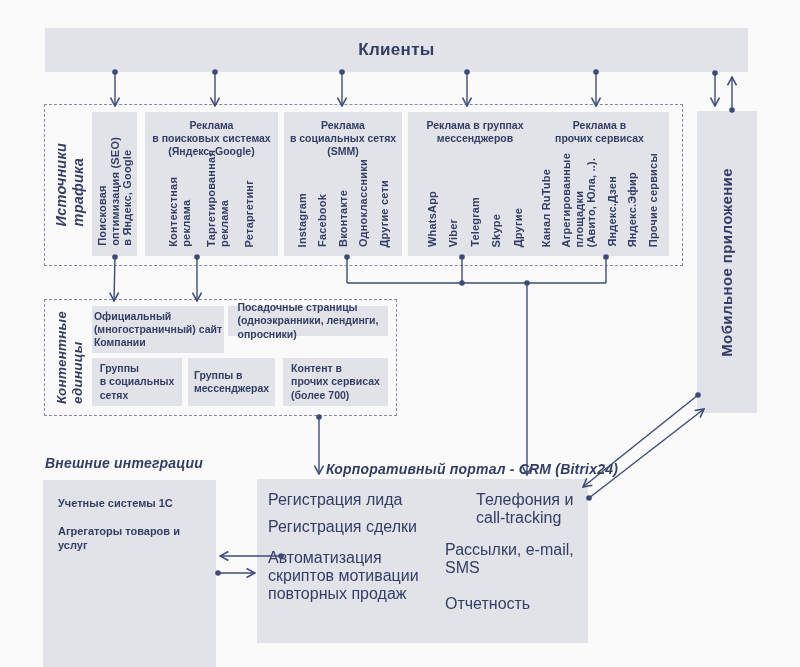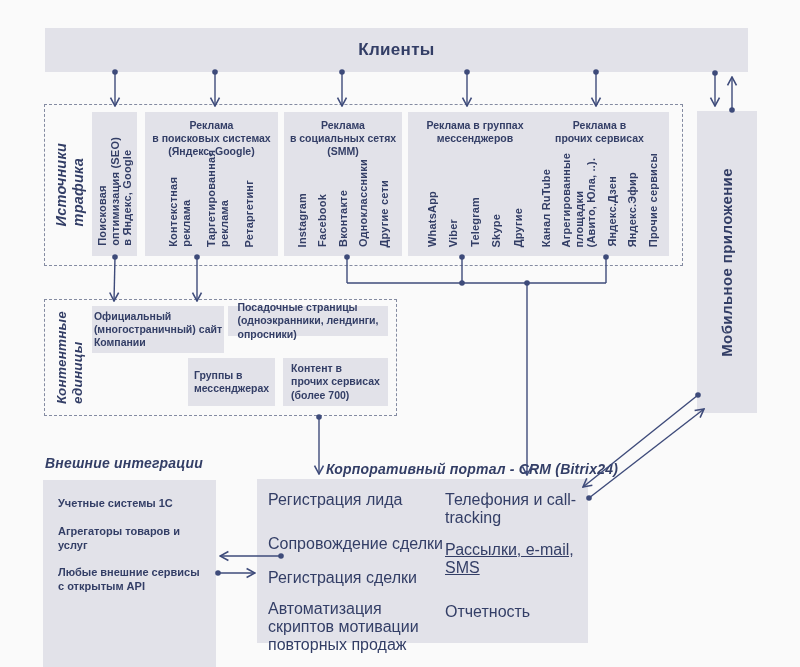--- a/index.html
+++ b/index.html
@@ -146,46 +146,46 @@
     <span class="vtext" style="font-size:13.5px;">Контентные
 единицы</span>
   </div>
 
   <div class="cbox" style="left:92px;top:306px;width:132px;height:47px;">Официальный
 (многостраничный) сайт
 Компании</div>
   <div class="cbox" style="left:228px;top:306px;width:160px;height:30px;">Посадочные страницы
 (одноэкранники, лендинги,
 опросники)</div>
+  <div class="cbox" style="left:92px;top:358px;width:90px;height:48px;">Группы
+в социальных
+сетях</div>
   <div class="cbox" style="left:188px;top:358px;width:87px;height:48px;">Группы в
 мессенджерах</div>
   <div class="cbox" style="left:283px;top:358px;width:105px;height:48px;">Контент в
 прочих сервисах
 (более 700)</div>
 
   <div class="free-title" style="left:45px;top:455px;">Внешние интеграции</div>
   <div class="panel" id="integrations-box" style="left:43px;top:480px;width:173px;height:209px;">
     <div class="item">Учетные системы 1С</div>
     <div class="item">Агрегаторы товаров и услуг</div>
-    <div class="item">Любые внешние сервисы
-с открытым API</div>
   </div>
 
   <div class="free-title" style="left:326px;top:461px;">Корпоративный портал - CRM (Bitrix24)</div>
   <div class="panel" style="left:257px;top:479px;width:331px;height:164px;"></div>
   <div id="crm-left">
-    <div class="item" style="margin-bottom:26px;">Регистрация лида</div>
-    <div class="item" style="margin-bottom:16px;">Сопровождение сделки</div>
+    <div class="item" style="margin-bottom:9px;">Регистрация лида</div>
     <div class="item" style="margin-bottom:13px;">Регистрация сделки</div>
     <div class="item">Автоматизация скриптов
 мотивации повторных продаж</div>
   </div>
   <div id="crm-right">
-    <div class="item" style="margin-bottom:14px;">Телефония и call-tracking</div>
-    <div class="item" style="margin-bottom:26px;text-decoration:underline;">Рассылки, e-mail, SMS</div>
+    <div class="item" style="margin-bottom:14px;margin-left:31px;">Телефония и call-tracking</div>
+    <div class="item" style="margin-bottom:18px;">Рассылки, e-mail, SMS</div>
     <div class="item">Отчетность</div>
   </div>
 
   <svg id="connectors" width="800" height="667" viewBox="0 0 800 667">
     <defs>
       <marker id="ah" viewBox="0 0 10 10" refX="9" refY="5" markerWidth="8" markerHeight="8" orient="auto-start-reverse">
         <path d="M1.5,1 L9,5 L1.5,9" fill="none" stroke="#3e4b7a" stroke-width="1.8"></path>
       </marker>
     </defs>
 

